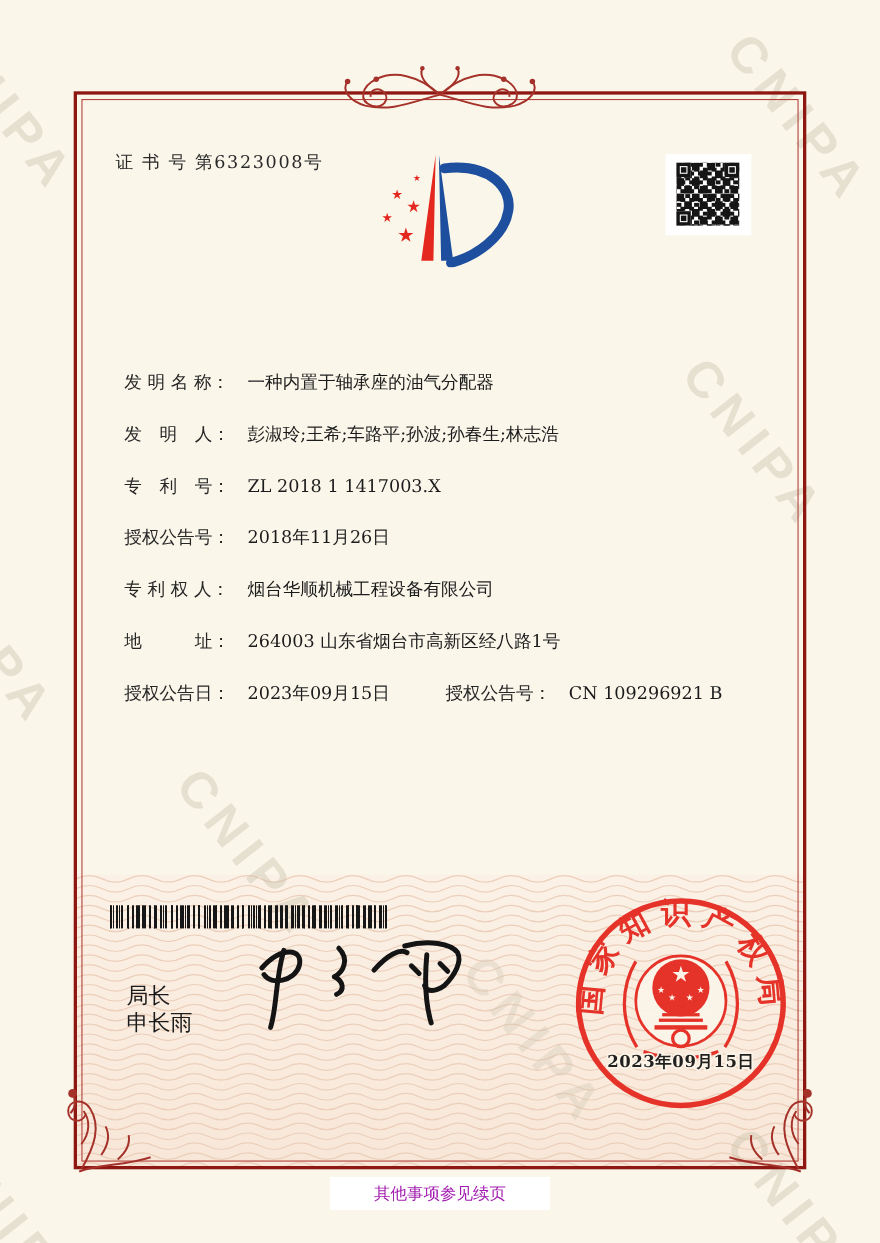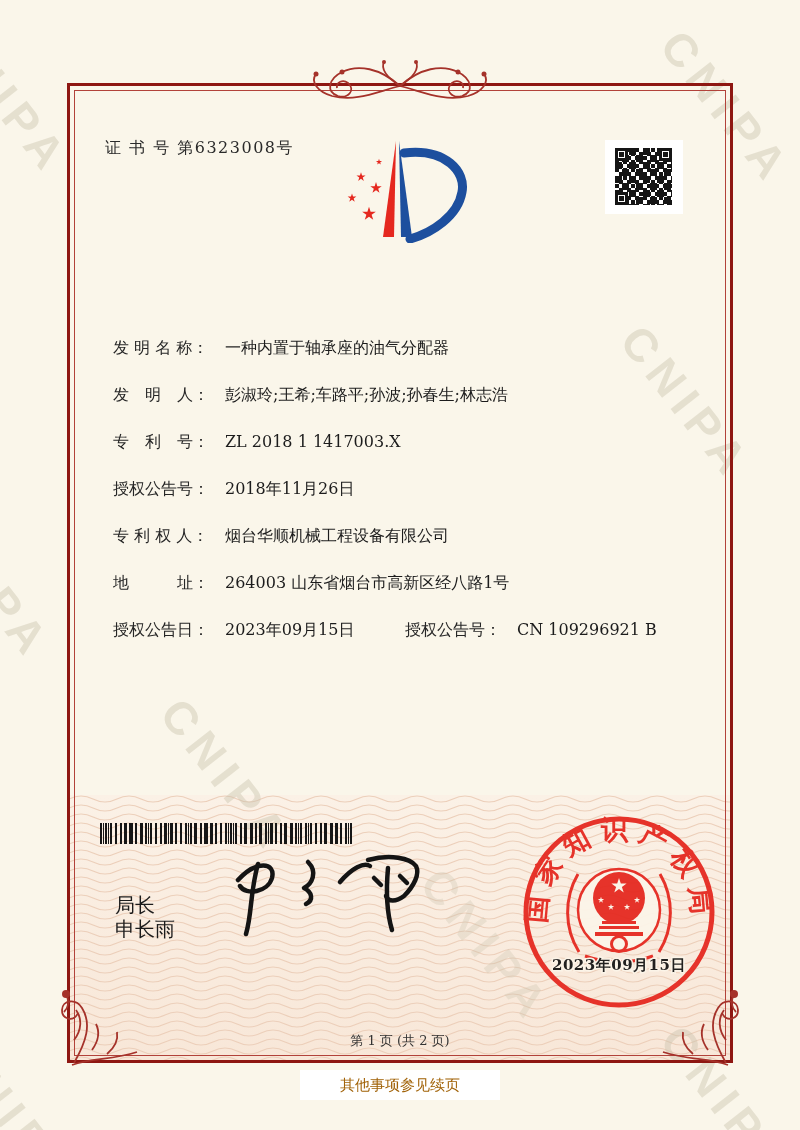--- a/index.html
+++ b/index.html
@@ -70,21 +70,21 @@
 
   .flourish path{stroke:#a5322a;fill:none;stroke-width:1.8;}
   .flourish .dot{fill:#a5322a;stroke:none;}
   .fl-top{position:absolute;left:280px;top:58px;}
   .fl-bl{position:absolute;left:52px;top:980px;}
   .fl-br{position:absolute;left:648px;top:980px;}
 
   .pageno{position:absolute;left:67px;top:1032px;width:666px;text-align:center;
           font-size:13px;color:#333;}
   .contnote{position:absolute;left:300px;top:1070px;width:200px;height:30px;background:#fff;
-            text-align:center;line-height:30px;font-size:15px;color:#a16207;}
+            text-align:center;line-height:30px;font-size:15px;color:#a21caf;}
 </style>
 </head>
 <body>
 
 <div class="page">
 
   <svg width="0" height="0" style="position:absolute">
     <defs>
       <path id="star" d="M0,-10 L2.25,-3.09 L9.51,-3.09 L3.63,1.18 L5.88,8.09 L0,3.82 L-5.88,8.09 L-3.63,1.18 L-9.51,-3.09 L-2.25,-3.09 Z"></path>
     </defs>
@@ -260,16 +260,15 @@
         <rect x="83" y="109" width="34" height="3"></rect>
         <rect x="80" y="114" width="40" height="3"></rect>
         <rect x="76" y="120" width="48" height="4"></rect>
       </g>
       <circle cx="100" cy="132" r="7.5" fill="none" stroke="#e5281f" stroke-width="3"></circle>
       <path d="M66,144 Q100,156 134,144" fill="none" stroke="#e5281f" stroke-width="3"></path>
     </g>
     <text x="100" y="158" text-anchor="middle" font-size="15" font-weight="bold" fill="#141414" stroke="#fcf5e9" stroke-width="3" paint-order="stroke" letter-spacing="0.5">2023年09月15日</text>
   </svg>
 
-  <div class="pageno">第 1 页 (共 2 页)</div>
   <div class="contnote">其他事项参见续页</div>
 
 </div>
 
 </body></html>

